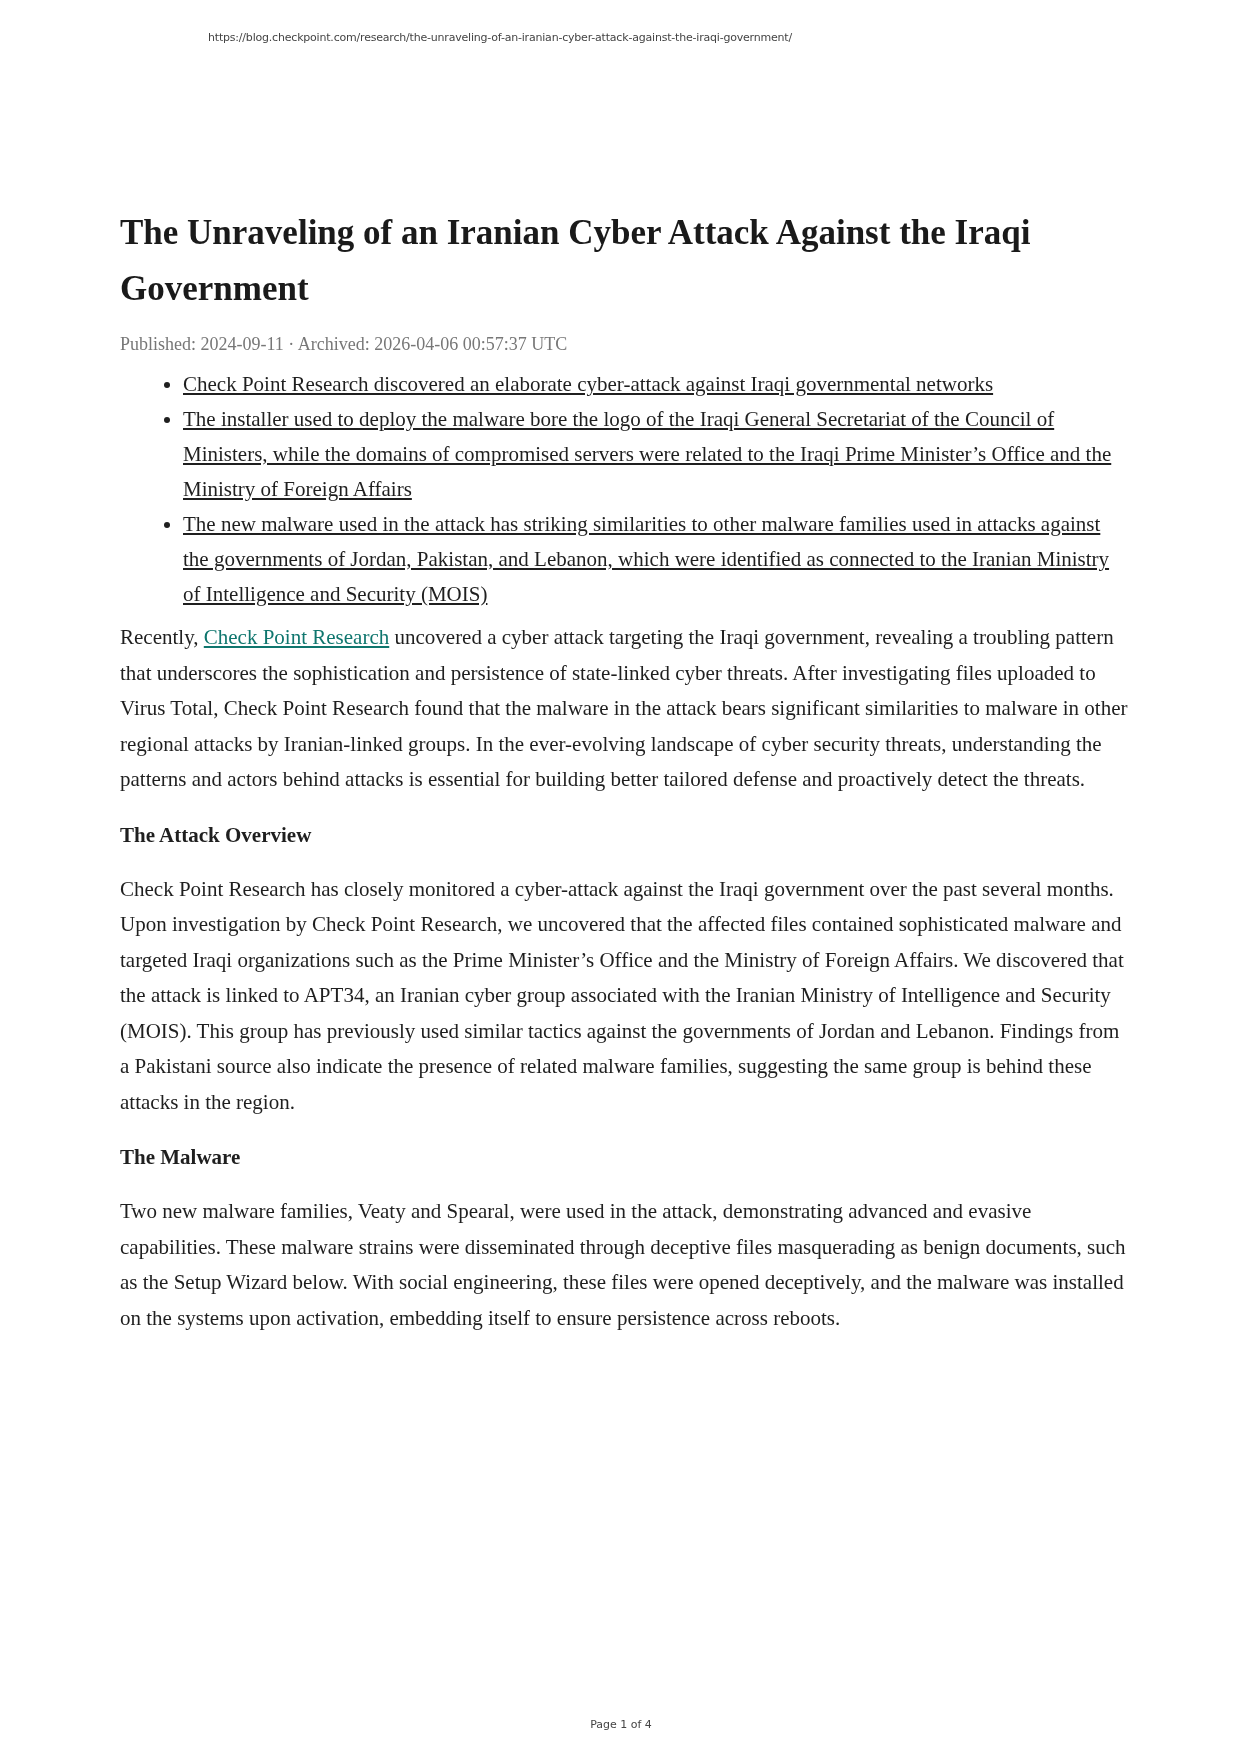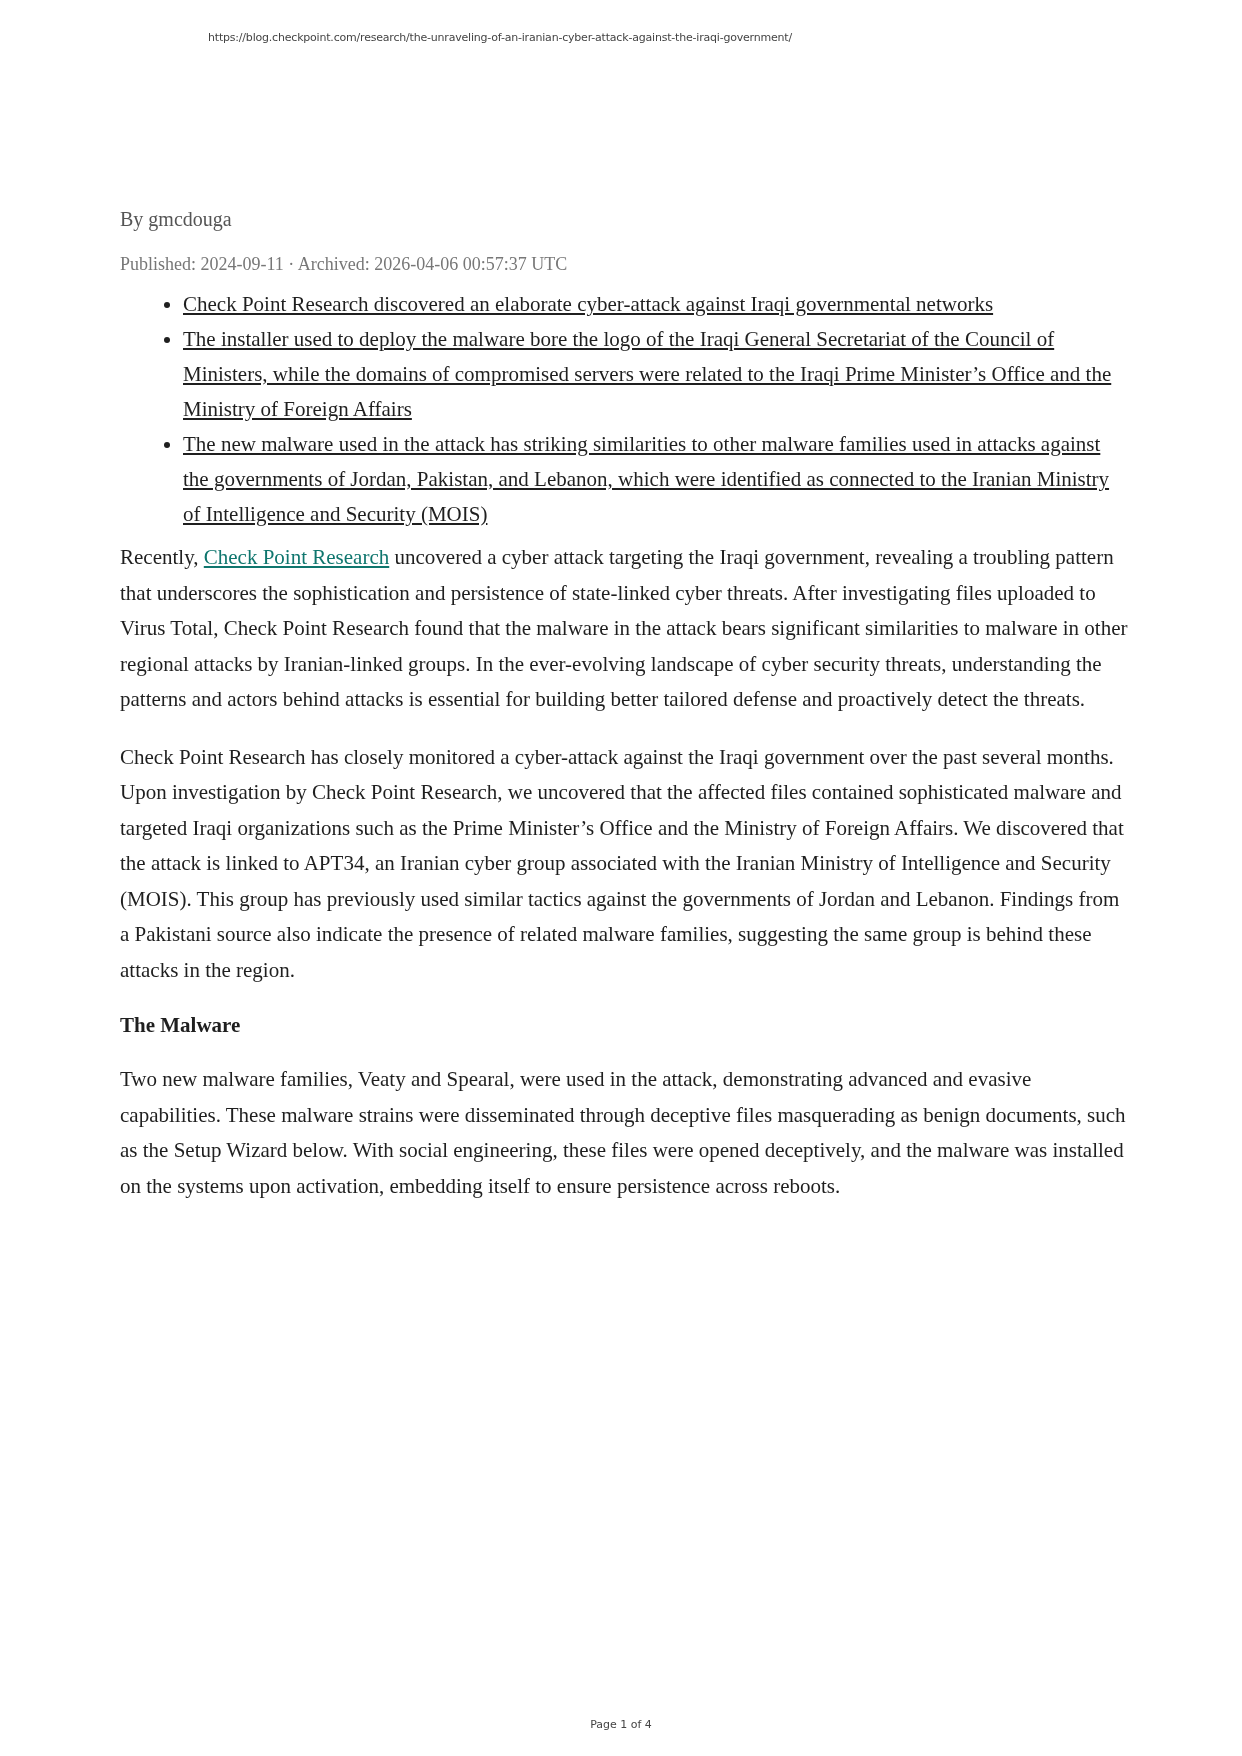--- a/index.html
+++ b/index.html
@@ -28,31 +28,32 @@
     position: absolute; top: 1718px; left: 0; width: 1242px; text-align: center;
     font-family: "DejaVu Sans", sans-serif; font-size: 11px; color: #444;
   }
 </style>
 </head>
 <body>
 
 <div class="url-header">https://blog.checkpoint.com/research/the-unraveling-of-an-iranian-cyber-attack-against-the-iraqi-government/</div>
 
 <div class="page">
-  <div class="byline">By gmcdouga</div>
+  <h1>The Unraveling of an Iranian Cyber Attack Against the Iraqi Government</h1>
   <div class="meta">Published: 2024-09-11 · Archived: 2026-04-06 00:57:37 UTC</div>
 
   <ul>
     <li>Check Point Research discovered an elaborate cyber-attack against Iraqi governmental networks</li>
     <li>The installer used to deploy the malware bore the logo of the Iraqi General Secretariat of the Council of Ministers, while the domains of compromised servers were related to the Iraqi Prime Minister’s Office and the Ministry of Foreign Affairs</li>
     <li>The new malware used in the attack has striking similarities to other malware families used in attacks against the governments of Jordan, Pakistan, and Lebanon, which were identified as connected to the Iranian Ministry of Intelligence and Security (MOIS)</li>
   </ul>
 
   <p><span>Recently, </span><a>Check Point Research</a><span> uncovered a cyber attack targeting the Iraqi government, revealing a troubling pattern that underscores the sophistication and persistence of state-linked cyber threats. After investigating files uploaded to Virus Total, Check Point Research found that the malware in the attack bears significant similarities to malware in other regional attacks by Iranian-linked groups. In the ever-evolving landscape of cyber security threats, understanding the patterns and actors behind attacks is essential for building better tailored defense and proactively detect the threats.</span></p>
 
 
+  <h3>The Attack Overview</h3>
   <p>Check Point Research has closely monitored a cyber-attack against the Iraqi government over the past several months. Upon investigation by Check Point Research, we uncovered that the affected files contained sophisticated malware and targeted Iraqi organizations such as the Prime Minister’s Office and the Ministry of Foreign Affairs. We discovered that the attack is linked to APT34, an Iranian cyber group associated with the Iranian Ministry of Intelligence and Security (MOIS). This group has previously used similar tactics against the governments of Jordan and Lebanon. Findings from a Pakistani source also indicate the presence of related malware families, suggesting the same group is behind these attacks in the region.</p>
 
   <h3>The Malware</h3>
   <p>Two new malware families, Veaty and Spearal, were used in the attack, demonstrating advanced and evasive capabilities. These malware strains were disseminated through deceptive files masquerading as benign documents, such as the Setup Wizard below. With social engineering, these files were opened deceptively, and the malware was installed on the systems upon activation, embedding itself to ensure persistence across reboots.</p>
 </div>
 
 <div class="footer">Page 1 of 4</div>
 
 </body></html>

